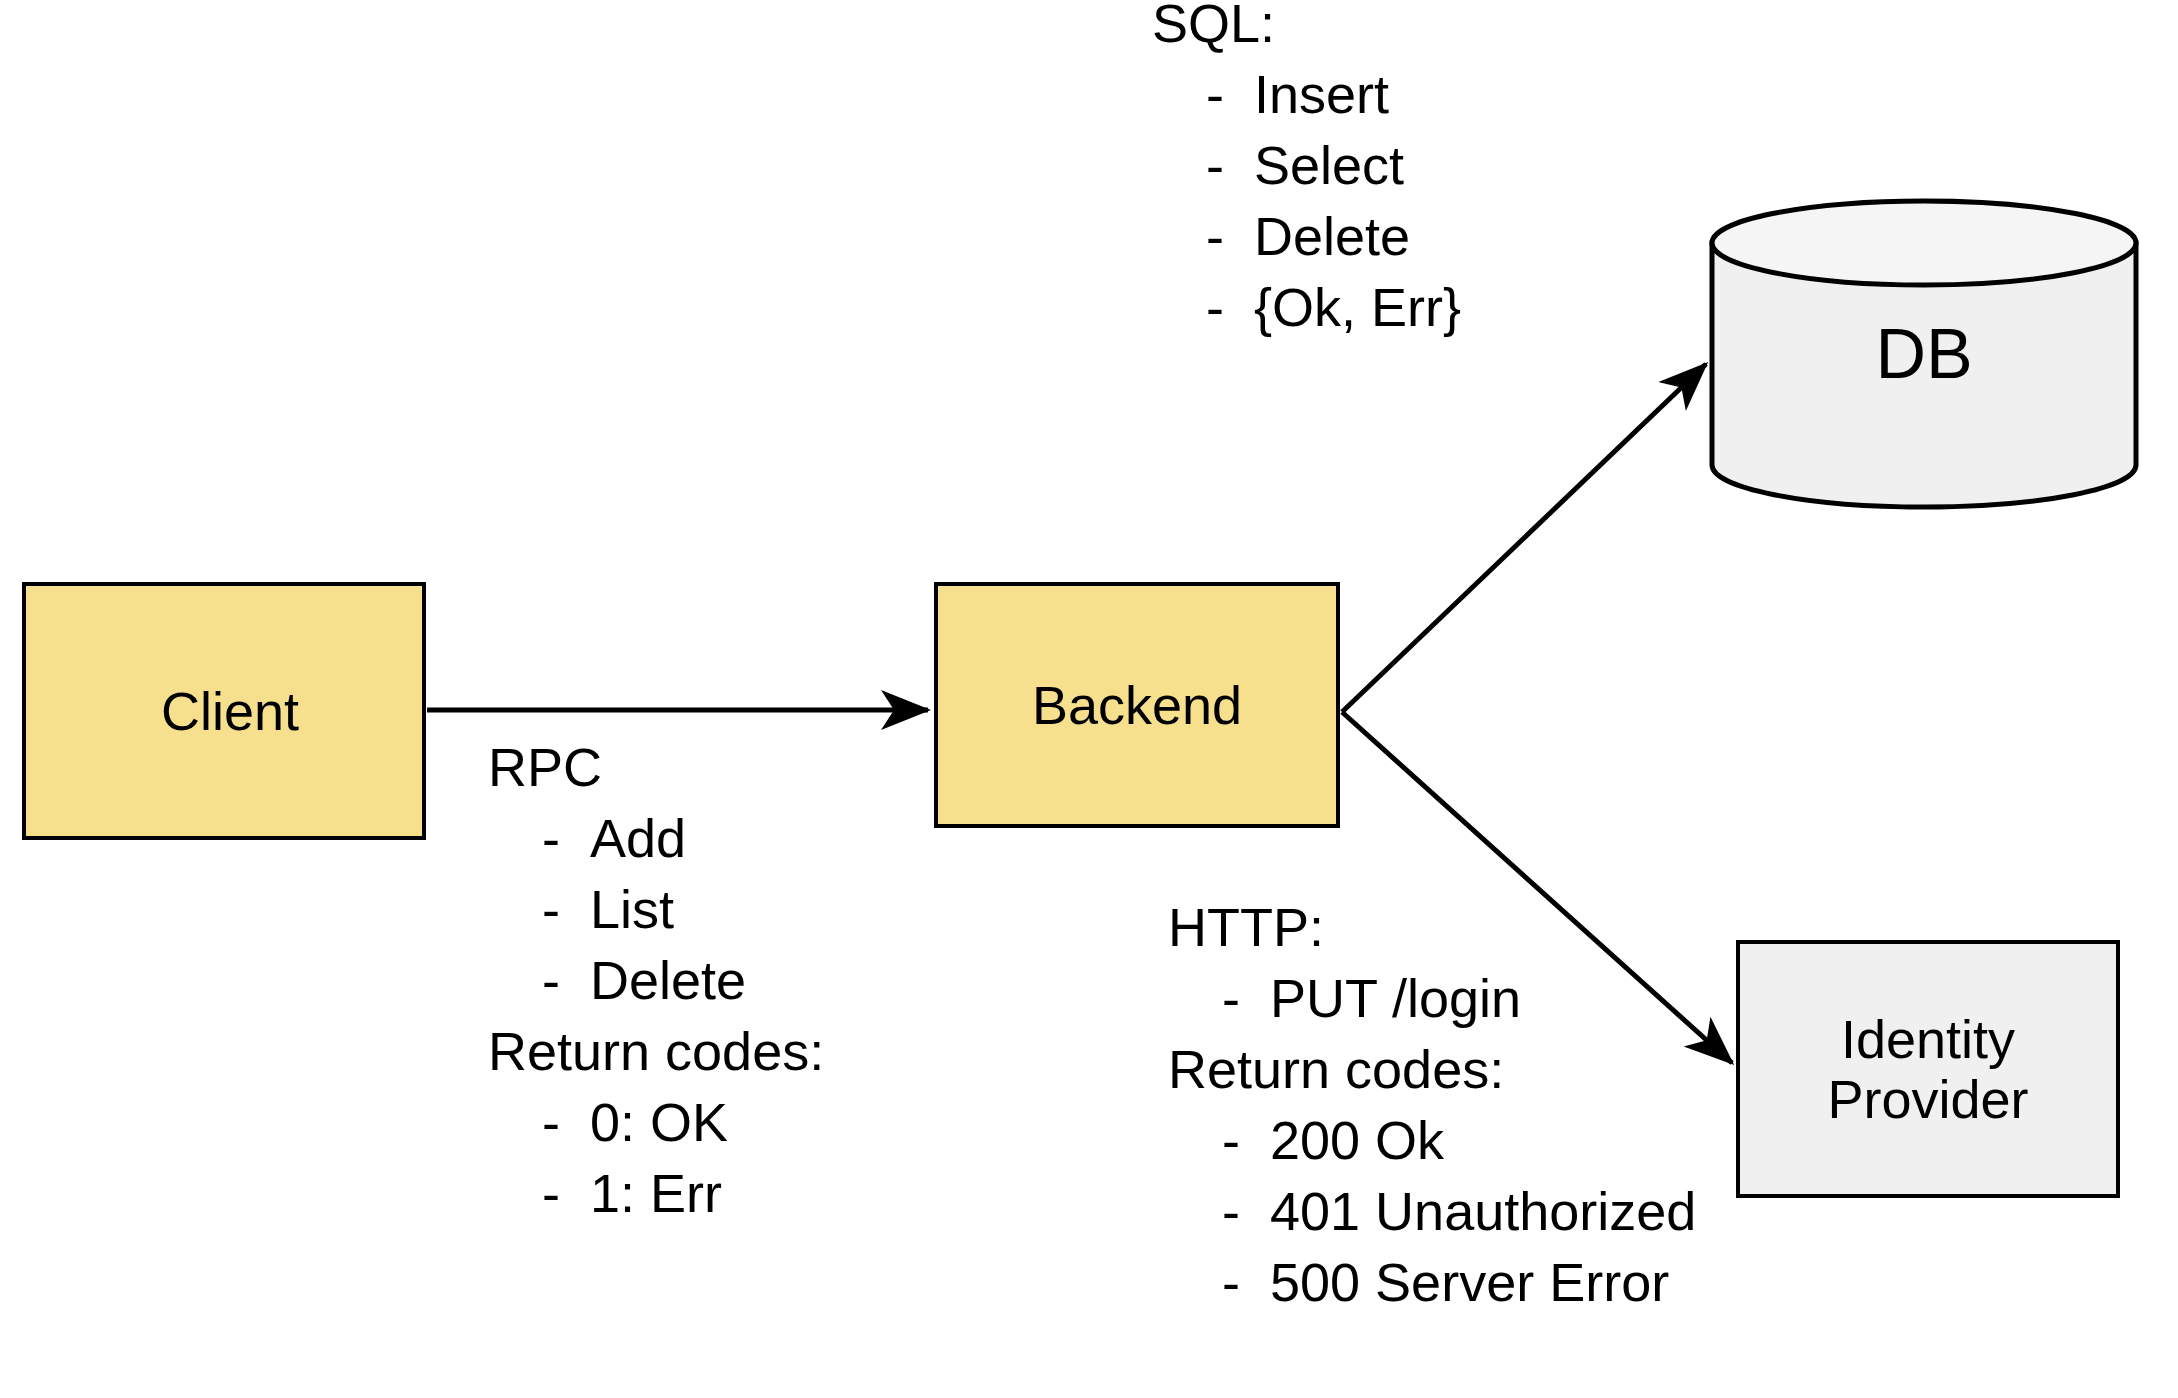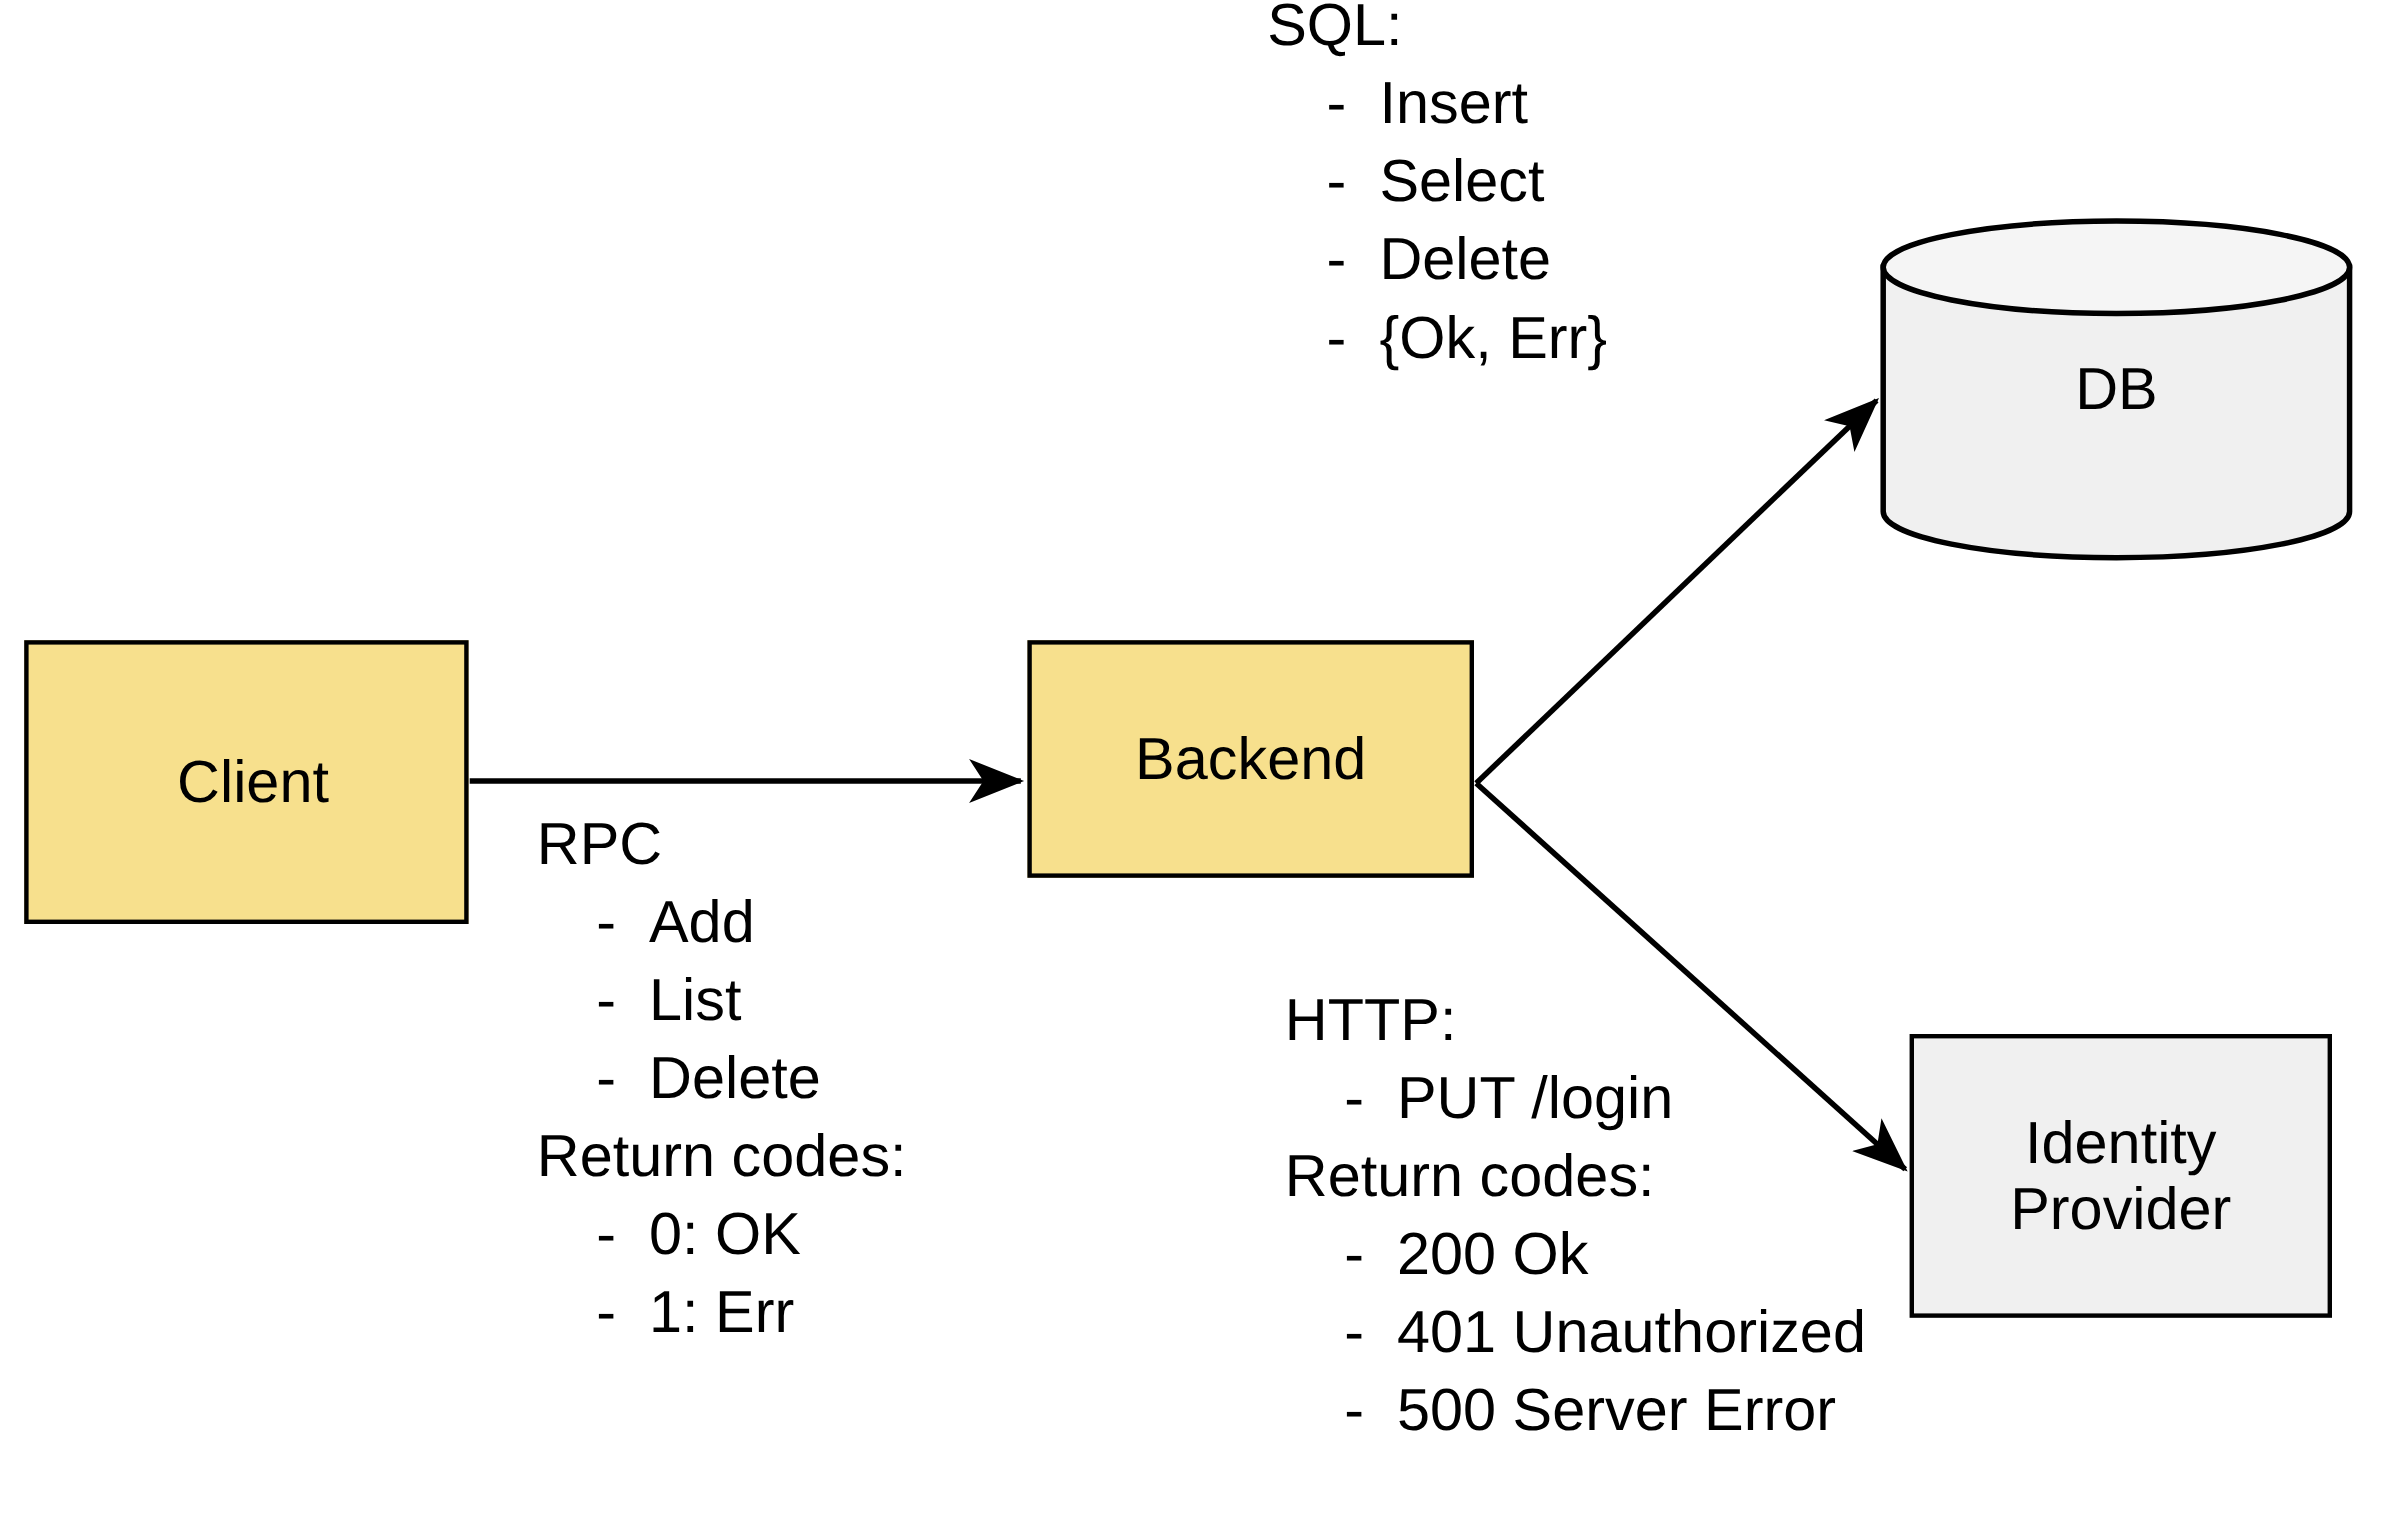--- a/index.html
+++ b/index.html
@@ -38,21 +38,21 @@
     text-align: center;
     color: #000000;
     font-size: 54px;
     line-height: 1.12;
     z-index: 3;
   }
   .node-yellow { background: #F7E08D; }
   .node-gray   { background: #F0F0F0; }
 
   #client-node   { left: 22px;   top: 582px; width: 404px; height: 258px; padding-left: 12px; }
-  #backend-node  { left: 934px;  top: 582px; width: 406px; height: 216px; }
+  #backend-node  { left: 934px;  top: 582px; width: 406px; height: 246px; }
   #idp-node      { left: 1736px; top: 940px; width: 384px; height: 258px; }
 
   
   #db-node {
     position: absolute;
     left: 1709px;
     top: 198px;
     width: 430px;
     height: 312px;
     z-index: 3;
@@ -60,21 +60,21 @@
   #db-node svg { display: block; }
   #db-label {
     position: absolute;
     left: 0;
     top: 0;
     width: 430px;
     height: 312px;
     display: flex;
     align-items: center;
     justify-content: center;
-    font-size: 54px;
+    font-size: 70px;
     color: #000000;
   }
 
   
   .annot {
     position: absolute;
     color: #000000;
     font-size: 54px;
     line-height: 1.02;
     white-space: nowrap;

